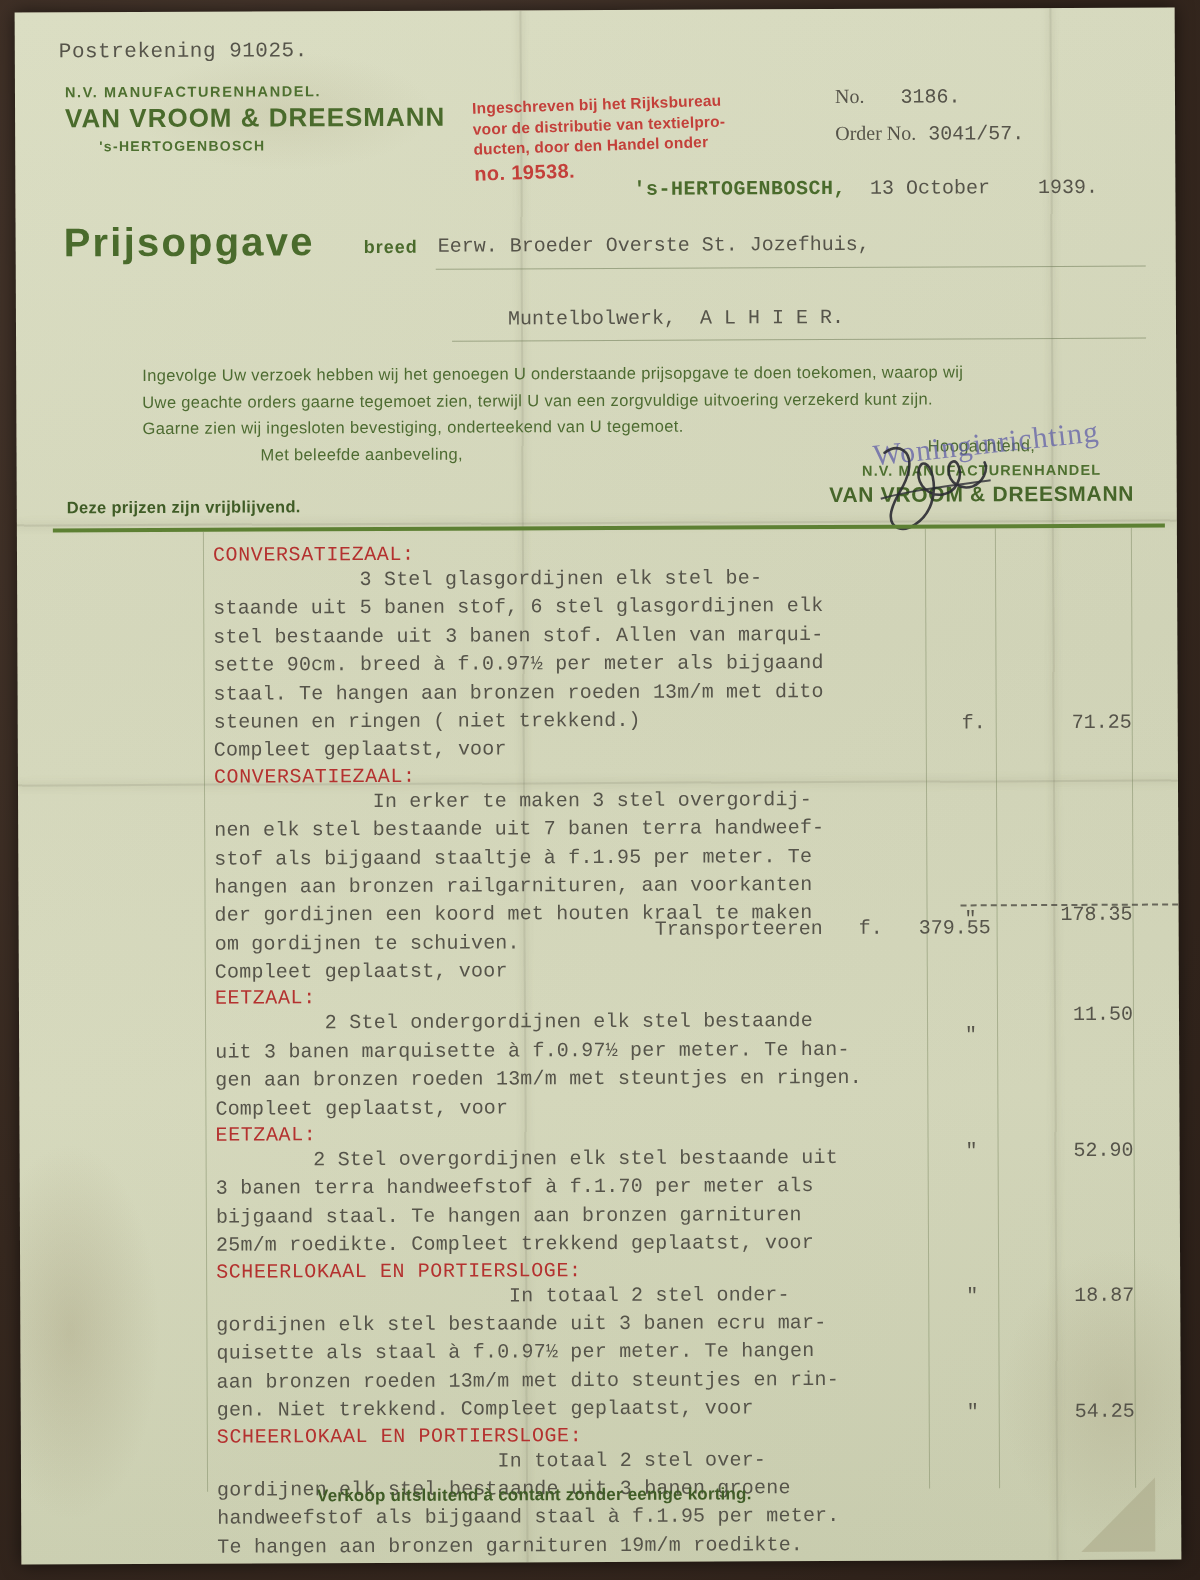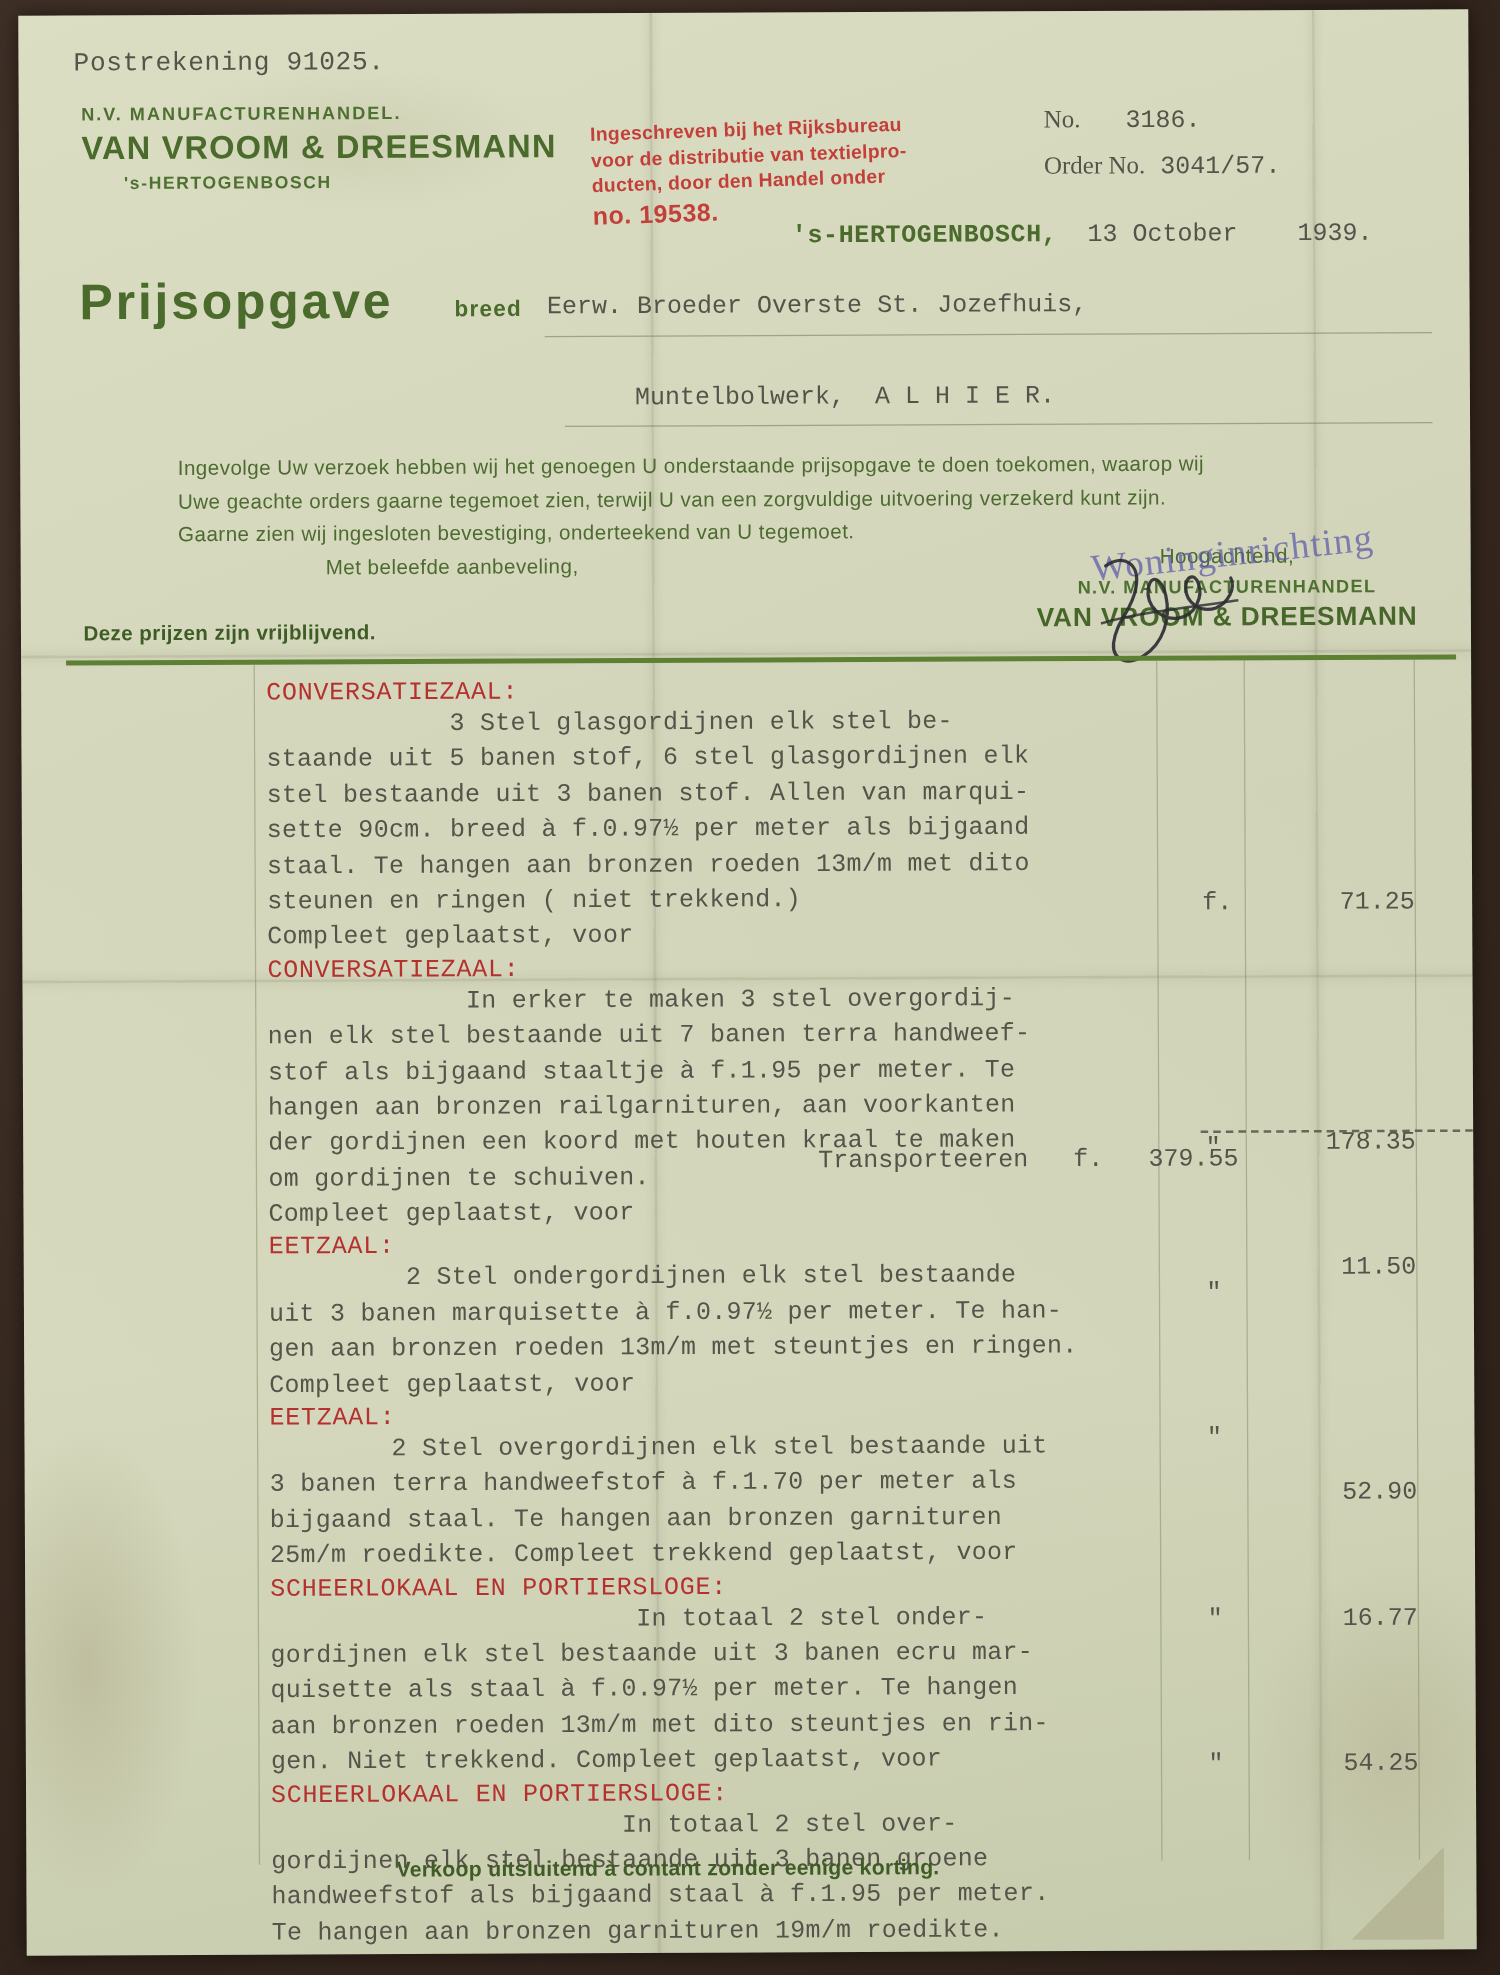--- a/index.html
+++ b/index.html
@@ -375,24 +375,24 @@
       <div class="fmark" style="left:908px; top:183px;">f.</div>
       <div class="amount" style="top:183px;">71.25</div>
 
       <div class="fmark" style="left:910px; top:379px;">"</div>
       <div class="amount" style="top:375px;">178.35</div>
 
       <div class="fmark" style="left:910px; top:495px;">"</div>
       <div class="amount" style="top:475px;">11.50</div>
 
       <div class="fmark" style="left:910px; top:611px;">"</div>
-      <div class="amount" style="top:611px;margin-top:44px;">52.90</div>
+      <div class="amount" style="top:611px;">52.90</div>
 
       <div class="fmark" style="left:910px; top:756px;">"</div>
-      <div class="amount" style="top:756px;">16.77</div>
+      <div class="amount" style="top:756px;">18.87</div>
 
       <div class="fmark" style="left:910px; top:872px;">"</div>
       <div class="amount" style="top:872px;">54.25</div>
     </div>
 
     <div class="dashed"></div>
     <div class="transport"><span>Transporteeren</span>   <span>f.</span>   <span>379.55</span></div>
 
     <div class="footer">Verkoop uitsluitend à contant zonder eenige korting.</div>
 

